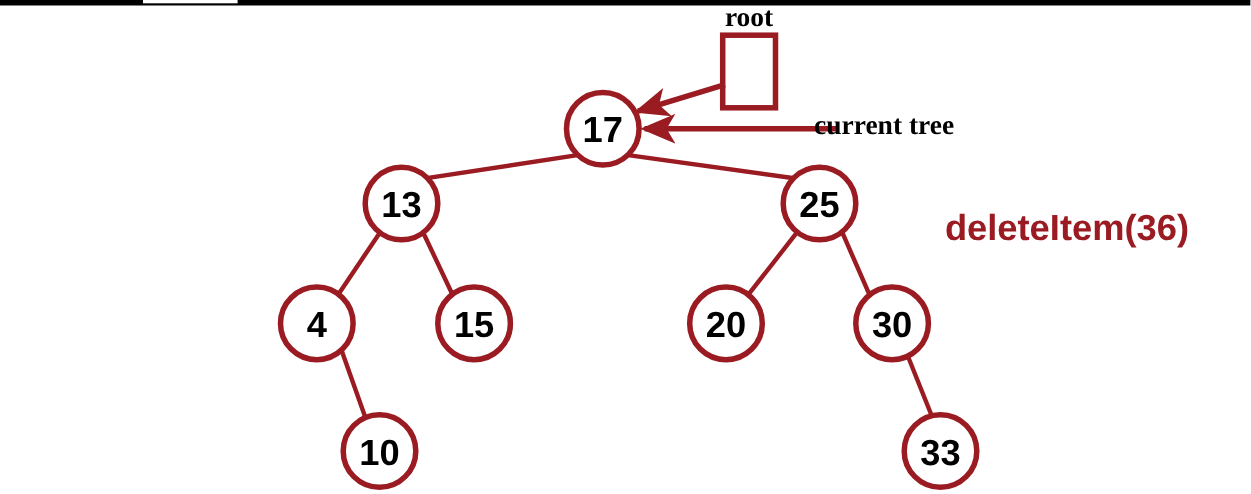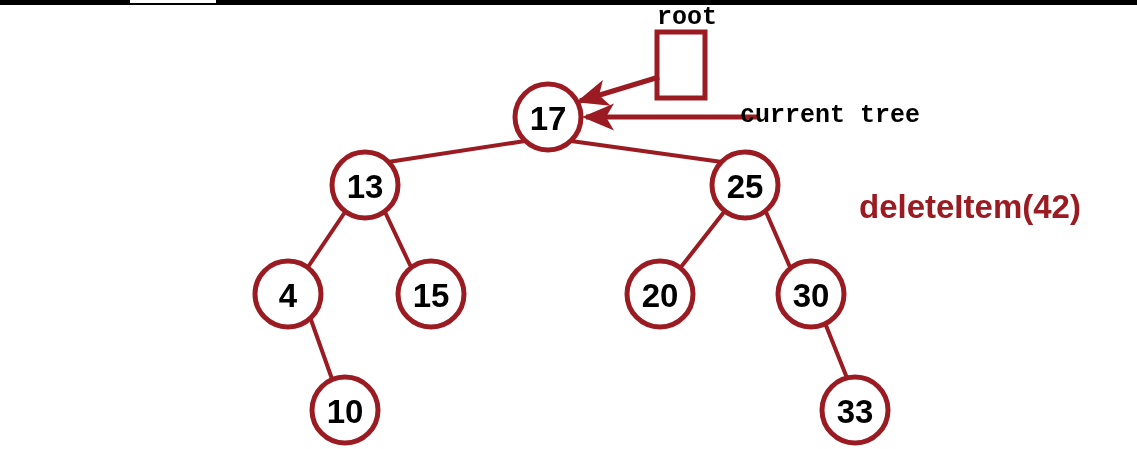--- a/index.html
+++ b/index.html
@@ -64,21 +64,21 @@
     stroke-width: 5;
     fill: none;
   }
   .root-box {
     fill: #ffffff;
     stroke: #9B1B22;
     stroke-width: 5;
   }
   .annot-text {
     position: absolute;
-    font-family: Liberation Mono, monospace;
+    font-family: Liberation Serif, serif;
     font-weight: bold;
     color: #000000;
     white-space: nowrap;
   }
   #root-label {
     left: 657px;
     top: 3px;
     font-size: 25px;
     width: 48px;
     text-align: center;
@@ -170,15 +170,15 @@
         <circle class="node-circle" cx="855" cy="410" r="33"></circle>
         <text class="node-label" x="855" y="411">33</text>
       </g>
     </g>
   </svg>
 
   <div class="annot-text" id="root-label">root</div>
 
   <div class="annot-text" id="current-tree-label">current tree</div>
 
-  <div id="operation-label">deleteItem(42)</div>
+  <div id="operation-label">deleteItem(36)</div>
 
 </div>
 
 </body></html>

